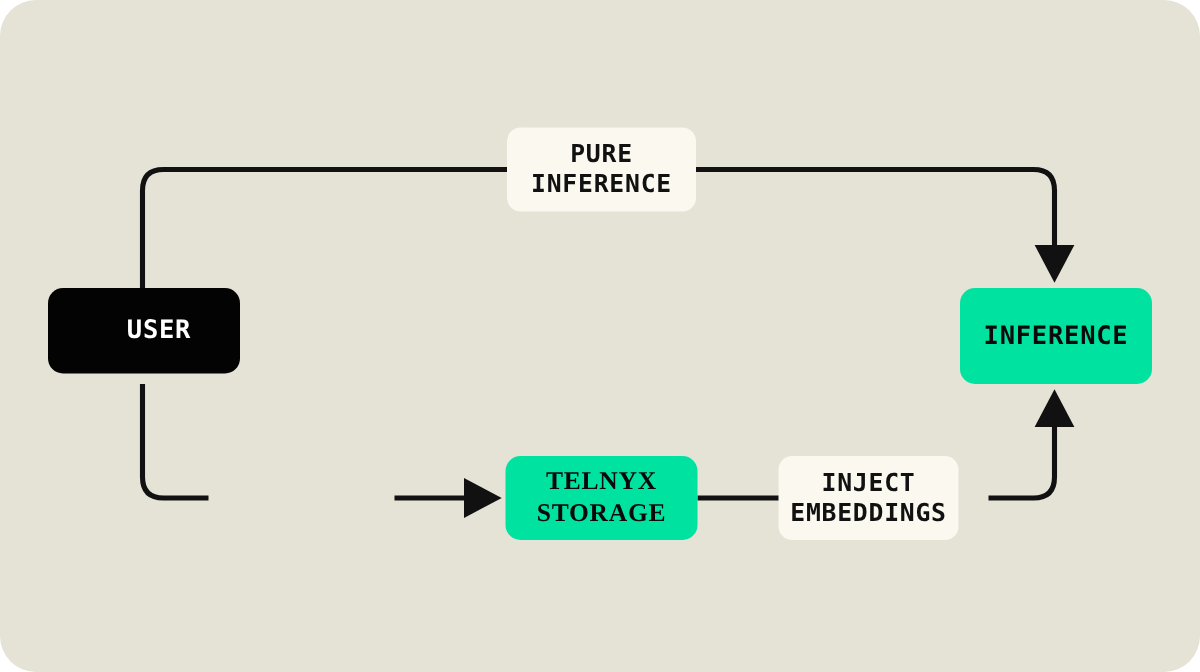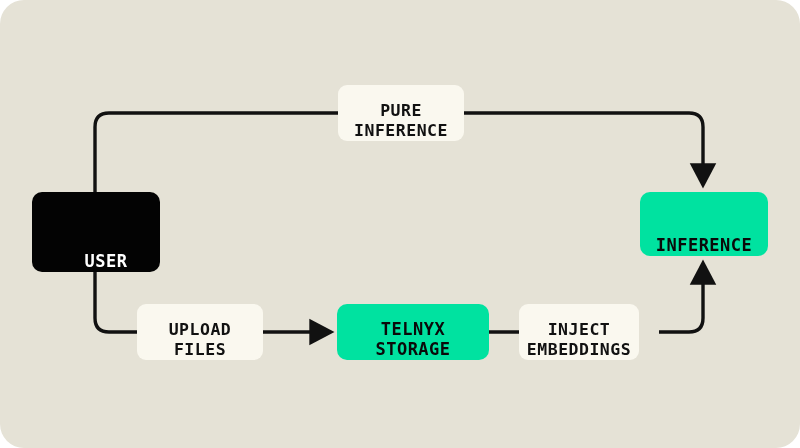--- a/index.html
+++ b/index.html
@@ -23,21 +23,21 @@
     position: absolute;
     left: 0;
     top: 0;
     width: 800px;
     height: 448px;
     pointer-events: none;
   }
   .node {
     position: absolute;
     display: flex;
-    align-items: flex-end;
+    align-items: center;
     justify-content: center;
     text-align: center;
     box-sizing: border-box;
     letter-spacing: 0.5px;
     line-height: 1.22;
     font-weight: 700;
   }
   .node-main {
     border-radius: 10px;
     font-size: 17px;
@@ -78,41 +78,37 @@
 
     <path d="M95,256 L95,318 Q95,332 109,332 L139,332" fill="none" stroke="#111111" stroke-width="3.4" stroke-linecap="butt"></path>
 
     <path d="M263,332 L327,332" fill="none" stroke="#111111" stroke-width="3.4" stroke-linecap="butt" marker-end="url(#arrowhead)"></path>
 
     <path d="M465,332 L521,332" fill="none" stroke="#111111" stroke-width="3.4" stroke-linecap="butt"></path>
 
     <path d="M659,332 L689,332 Q703,332 703,318 L703,267" fill="none" stroke="#111111" stroke-width="3.4" stroke-linecap="butt" marker-end="url(#arrowhead)"></path>
   </svg>
 
-  <div class="node node-main node-user" style="left:32px; top:192px; width:128px; height:80px;padding-left:20px;">
+  <div class="node node-main node-user" style="left:32px; top:192px; width:128px; height:57px;padding-left:20px;">
     <span class="lbl">USER</span>
   </div>
 
   <div class="node node-main node-green" style="left:640px; top:192px; width:128px; height:64px;">
     <span class="lbl">INFERENCE</span>
   </div>
 
-  <div class="node node-main node-green" style="left:337px; top:304px; width:152px; height:56px;">
+  <div class="node node-main node-green" style="left:337px; top:304px; width:128px; height:56px;font-family:Liberation Serif, serif;">
     <span class="lbl">TELNYX
 STORAGE</span>
   </div>
 
   <div class="node node-label" style="left:338px; top:85px; width:126px; height:56px;">
     <span class="lbl">PURE
 INFERENCE</span>
   </div>
 
-  <div class="node node-label" style="left:137px; top:304px; width:126px; height:56px;">
-    <span class="lbl">UPLOAD
-FILES</span>
-  </div>
 
   <div class="node node-label" style="left:519px; top:304px; width:120px; height:56px;">
     <span class="lbl">INJECT
 EMBEDDINGS</span>
   </div>
 
 </div>
 
 </body></html>

